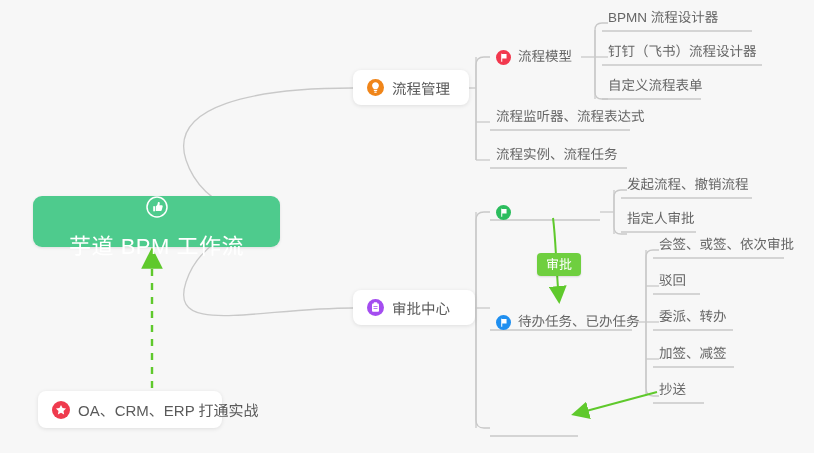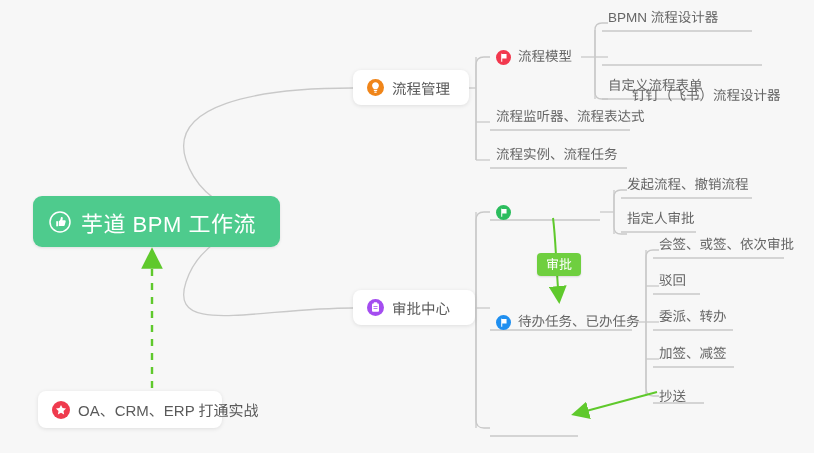--- a/index.html
+++ b/index.html
@@ -14,21 +14,21 @@
   svg.links{position:absolute;left:0;top:0;width:814px;height:453px;pointer-events:none;}
 
   .node{position:absolute;display:flex;align-items:center;box-sizing:border-box;white-space:nowrap;}
 
   
   .root{
     left:33px;top:196px;width:247px;height:51px;
     background:#4ecb8d;border-radius:9px;
     padding:0 16px;gap:10px;
     box-shadow:0 1px 3px rgba(0,0,0,.10);
-    color:#ffffff;font-size:22px;letter-spacing:.5px;
+    color:#ffffff;font-size:22px;letter-spacing:.5px;flex-direction:column;
   }
   .root .lbl{font-size:22px;color:#fff;}
 
   
   .card{
     background:#ffffff;border-radius:8px;height:35px;
     padding:0 14px;gap:8px;
     box-shadow:0 1px 4px rgba(0,0,0,.10);
     color:#5a5a5a;font-size:14.5px;
   }
@@ -171,21 +171,21 @@
     <span class="lbl">流程监听器、流程表达式</span>
   </div>
 
   <div class="node leaf" style="left:492px;top:142px;">
     <span class="lbl">流程实例、流程任务</span>
   </div>
 
   <div class="node leaf" style="left:604px;top:5px;">
     <span class="lbl">BPMN 流程设计器</span>
   </div>
-  <div class="node leaf" style="left:628px;top:39px;margin-top:44px;">
+  <div class="node leaf" style="left:604px;top:39px;">
     <span class="lbl">钉钉（飞书）流程设计器</span>
   </div>
   <div class="node leaf" style="left:604px;top:73px;">
     <span class="lbl">自定义流程表单</span>
   </div>
 
   <div class="node card appr">
     <span class="ic">
       <svg width="17" height="17" viewBox="0 0 17 17">
         <circle cx="8.5" cy="8.5" r="8.5" fill="#a44df0"></circle>
@@ -230,21 +230,21 @@
   </div>
   <div class="node leaf" style="left:655px;top:268px;">
     <span class="lbl">驳回</span>
   </div>
   <div class="node leaf" style="left:655px;top:304px;align-items:flex-end;">
     <span class="lbl">委派、转办</span>
   </div>
   <div class="node leaf" style="left:655px;top:341px;">
     <span class="lbl">加签、减签</span>
   </div>
-  <div class="node leaf" style="left:655px;top:377px;margin-top:7px;">
+  <div class="node leaf" style="left:655px;top:377px;">
     <span class="lbl">抄送</span>
   </div>
 
   <div class="node card oa">
     <span class="ic">
       <svg width="18" height="18" viewBox="0 0 18 18">
         <circle cx="9" cy="9" r="9" fill="#ef3b4e"></circle>
         <path d="M9 3.9l1.55 3.15 3.48.5-2.52 2.45.6 3.46L9 11.83l-3.11 1.63.6-3.46L3.97 7.55l3.48-.5z" fill="#ffffff"></path>
       </svg>
     </span>

